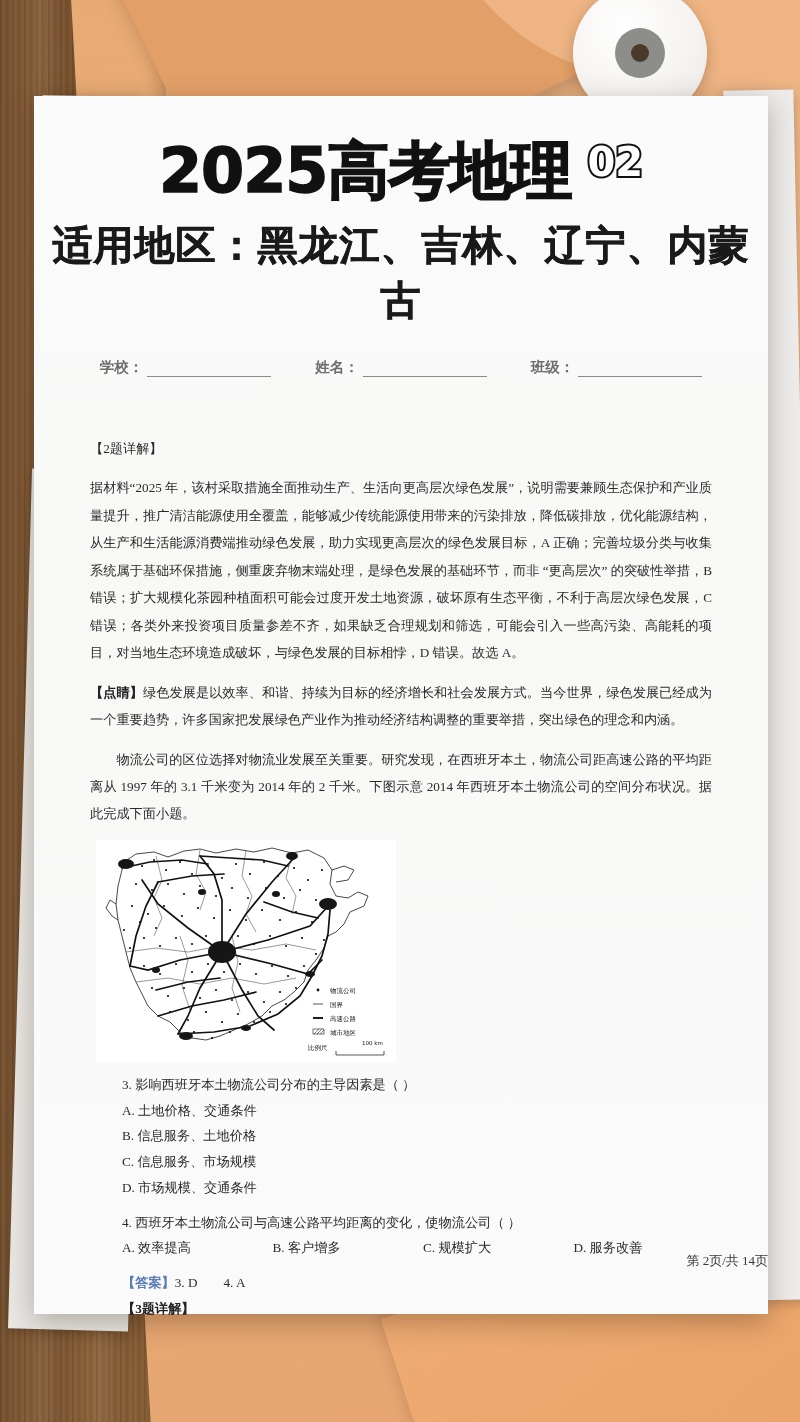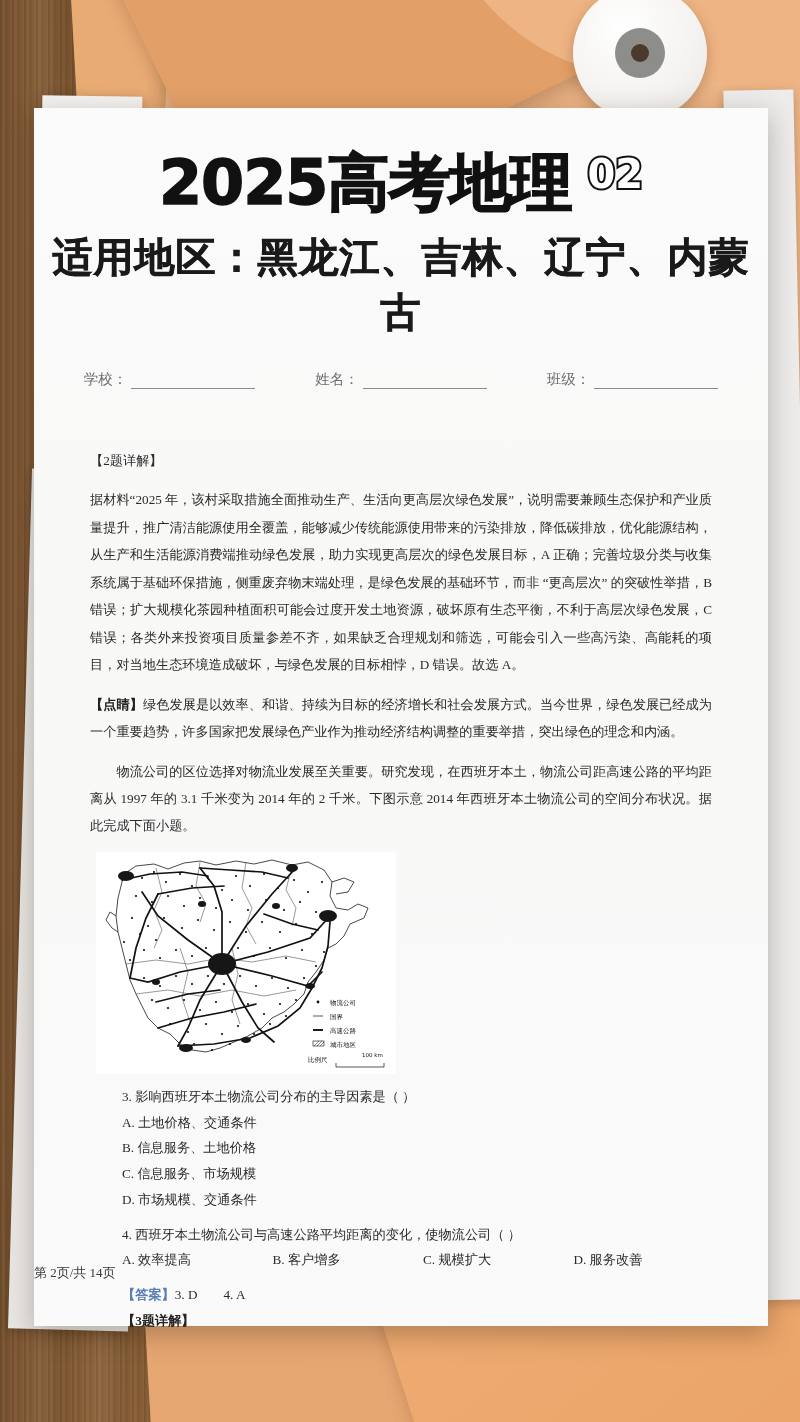--- a/index.html
+++ b/index.html
@@ -79,21 +79,21 @@
     position:absolute;left:50%;top:50%;width:18px;height:18px;margin:-9px 0 0 -9px;
     border-radius:50%;background:#4a3a2c;
   }
   .disc-tail{
     position:absolute;left:626px;top:96px;width:12px;height:22px;background:#f2f0ee;
     transform:rotate(-5deg);
   }
 
   
   #page{
-    position:absolute;left:34px;top:108px;width:734px;height:1218px;
+    position:absolute;left:34px;top:96px;width:734px;height:1218px;
     background:linear-gradient(180deg,#fbfbfb 0%,#f8f8f7 40%,#fafafa 100%);
     box-shadow:0 8px 26px rgba(45,25,10,.30);
   }
 
   
   .title-row{
     display:flex;align-items:flex-end;justify-content:center;gap:16px;
     margin-top:44px;
   }
   .main-title{
@@ -111,23 +111,24 @@
   }
   .subtitle{
     text-align:center;
     font-family:"DejaVu Sans","Liberation Sans",sans-serif;
     font-weight:700;font-size:40px;color:#1a1a1a;
     margin-top:16px;letter-spacing:1px;
     -webkit-text-stroke:.6px #1a1a1a;
   }
 
   .fields{
-    display:flex;justify-content:center;gap:60px;
+    display:flex;justify-content:center;gap:44px;
     margin-top:30px;color:#6d6d6d;font-size:14.5px;
     font-family:"DejaVu Sans","Liberation Sans",sans-serif;
+    font-weight:bold;
   }
   .field{display:flex;align-items:flex-end;gap:4px;}
   .field .lbl{white-space:nowrap;}
   .field .blank{display:inline-block;width:124px;border-bottom:1.6px solid #8b8b8b;height:15px;}
 
   
   .body-wrap{
     margin:58px 44px 0 44px;
     color:#2a2a2a;
     font-size:13.2px;
@@ -146,21 +147,21 @@
   .figure svg{display:block;width:100%;height:100%;}
 
   
   .q{margin-top:9px;font-size:13.2px;line-height:1.95;color:#2a2a2a;margin-left:44px;}
   .opts2{display:flex;flex-direction:column;}
   .opts2 > div{width:50%;}
   .opts4{display:flex;}
   .opts4 > div{width:25%;}
 
   .footer{
-    position:absolute;left:0;right:0;bottom:44px;text-align:left;
+    position:absolute;left:0;right:0;bottom:44px;text-align:right;
     font-size:13px;color:#3a3a3a;
   }
 </style>
 </head>
 <body>
 
 <div id="scene">
   <div class="wood"></div>
   <div class="folder-a"></div>
   <div class="folder-b"></div>

